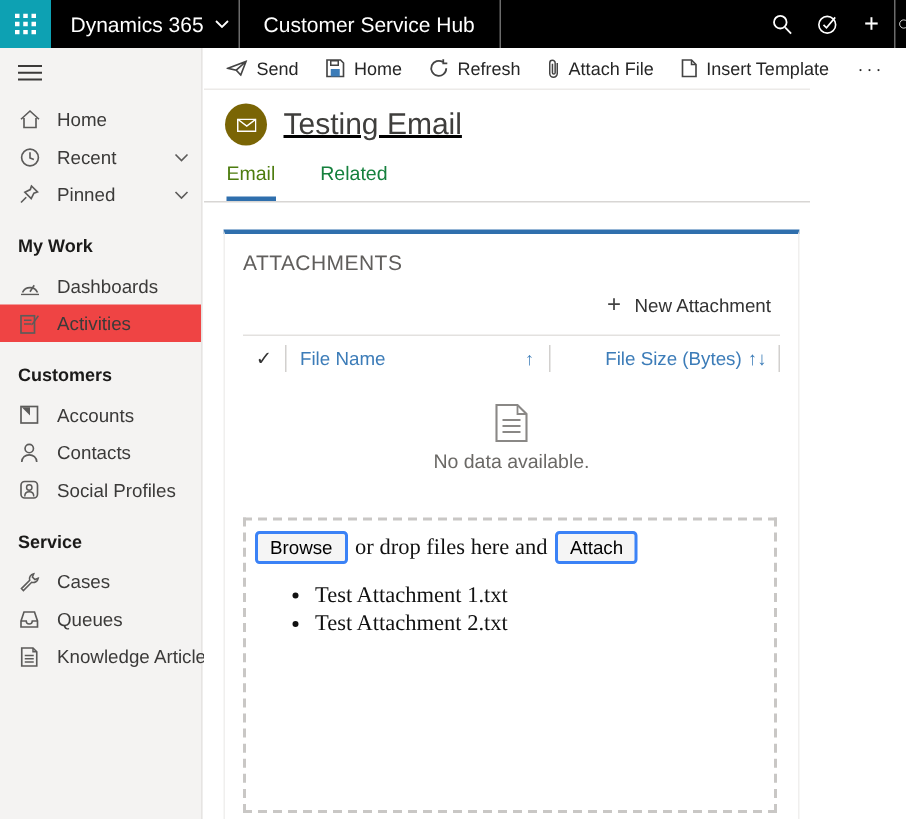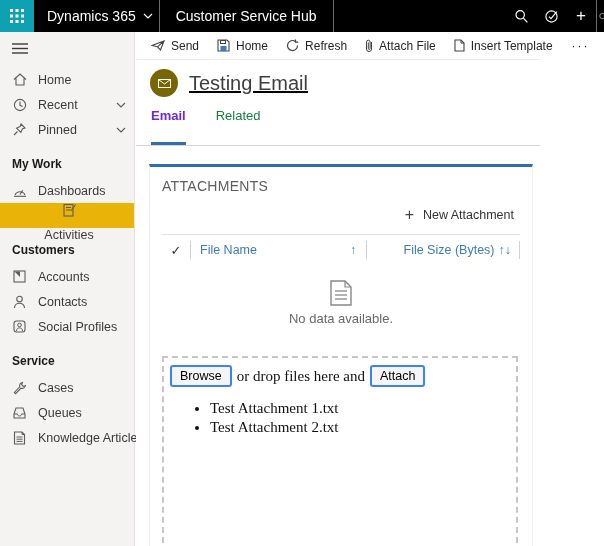--- a/index.html
+++ b/index.html
@@ -18,21 +18,21 @@
   .tb-icon { width:30px; height:32px; display:flex; align-items:center; justify-content:center; cursor:pointer; }
   .tb-plus { font-size:17px; font-weight:300; color:#fff; }
   .tb-partial { width:7px; height:32px; overflow:hidden; display:flex; align-items:center; }
 
   
   .sidebar { position:absolute; left:0; top:32px; width:135px; height:514px;
     background:#f4f3f2; border-right:1px solid #e6e4e2; }
   .hamburger { padding:11px 0 4px 12px; cursor:pointer; }
   .nav-item { height:25px; display:flex; align-items:center; padding:0 8px 0 12px;
     font-size:12.5px; color:#3b3a39; cursor:pointer; gap:11px; }
-  .nav-item.selected { background:#eab308;flex-direction:column; }
+  .nav-item.selected { background:#ef4444; }
   .nav-item .lbl { flex:1; white-space:nowrap; }
   .nav-group-gap { height:9px; }
   .section-hdr { font-size:12px; font-weight:700; color:#1b1a19; padding:15px 0 7px 12px; }
   .nav-icon { width:15px; display:flex; justify-content:center; flex:0 0 auto; }
 
   
   .main { position:absolute; left:136px; top:32px; width:404px; height:514px; background:#fff; }
 
   .cmdbar { height:28px; display:flex; align-items:center; padding-left:6px;
     border-bottom:1px solid #eceae8; }
@@ -40,21 +40,21 @@
     padding:0 9px; height:28px; cursor:pointer; white-space:nowrap; }
   .cmd-more { font-size:12px; letter-spacing:2px; color:#262626; padding:0 10px; cursor:pointer; }
 
   .rec-header { display:flex; align-items:center; gap:11px; padding:9px 0 0 14px;text-decoration:underline; }
   .rec-circle { width:28px; height:28px; border-radius:50%; background:#7a6505;
     display:flex; align-items:center; justify-content:center; flex:0 0 auto; }
   .rec-title { font-size:20px; color:#3f3e3c; font-weight:400; }
 
   .tabbar { display:flex; gap:30px; padding:11px 0 0 15px; border-bottom:1px solid #d8d6d4; }
   .tab { font-size:13px; padding-bottom:7px; cursor:pointer; color:#15803d; }
-  .tab.active { color:#6d28d9; font-weight:700; border-bottom:3px solid #2f6fad; padding-bottom:19px; }
+  .tab.active { color:#4d7c0f; font-weight:400; border-bottom:3px solid #2f6fad; padding-bottom:8px; }
 
   
   .content { padding:18px 7px 0 13px; }
   .card { border-top:3px solid #2f6fad; border-left:1px solid #f0efee; border-right:1px solid #f0efee;
     background:#fff; height:500px; padding:9px 12px 0 12px; }
   .card-title { font-size:14px; color:#605e5c; letter-spacing:.3px; padding-top:2px; }
   .new-attach-row { display:flex; justify-content:flex-end; margin-top:9px; }
   .new-attach { display:flex; align-items:center; gap:9px; font-size:12.5px; color:#333;
     cursor:pointer; padding:3px 6px; }
   .new-attach .plus { font-size:16px; font-weight:300; color:#444; }

